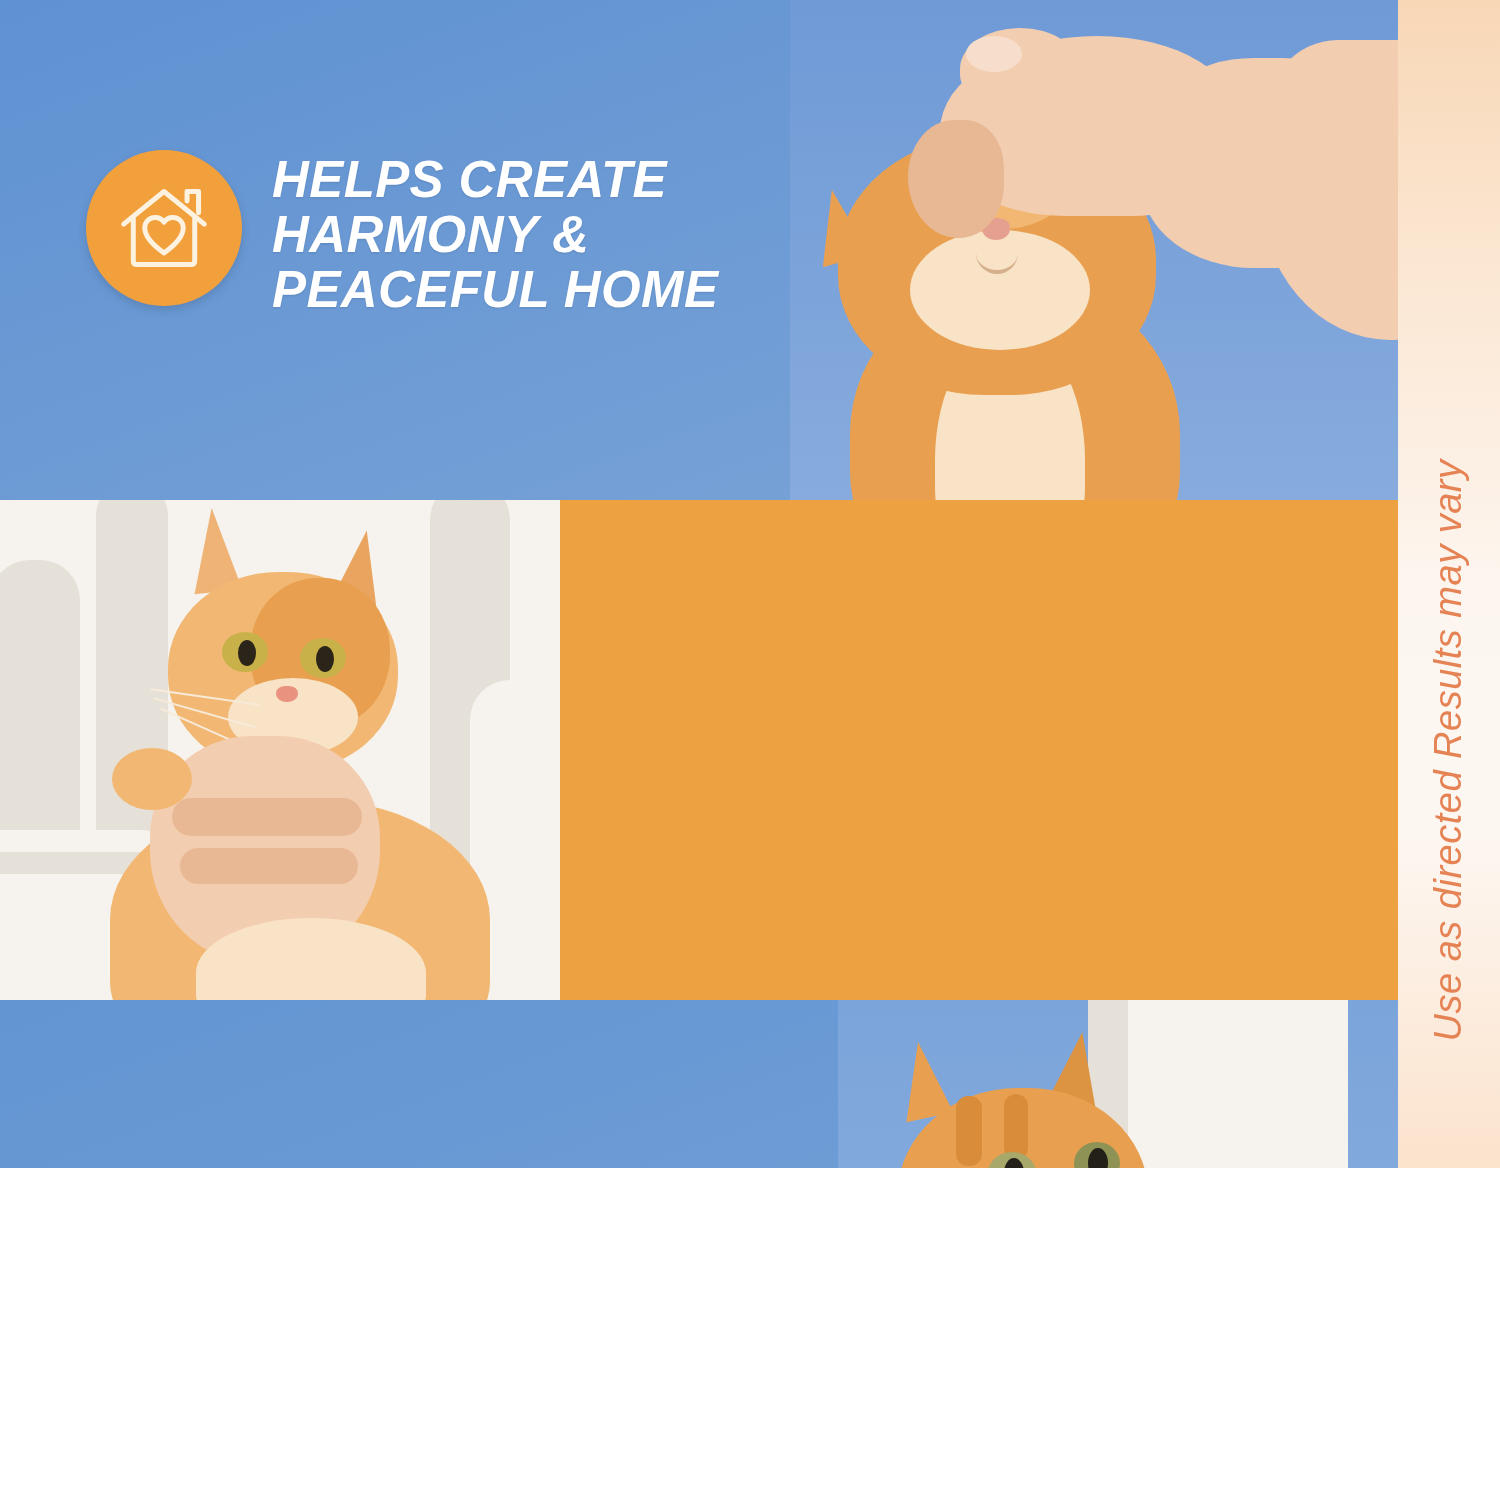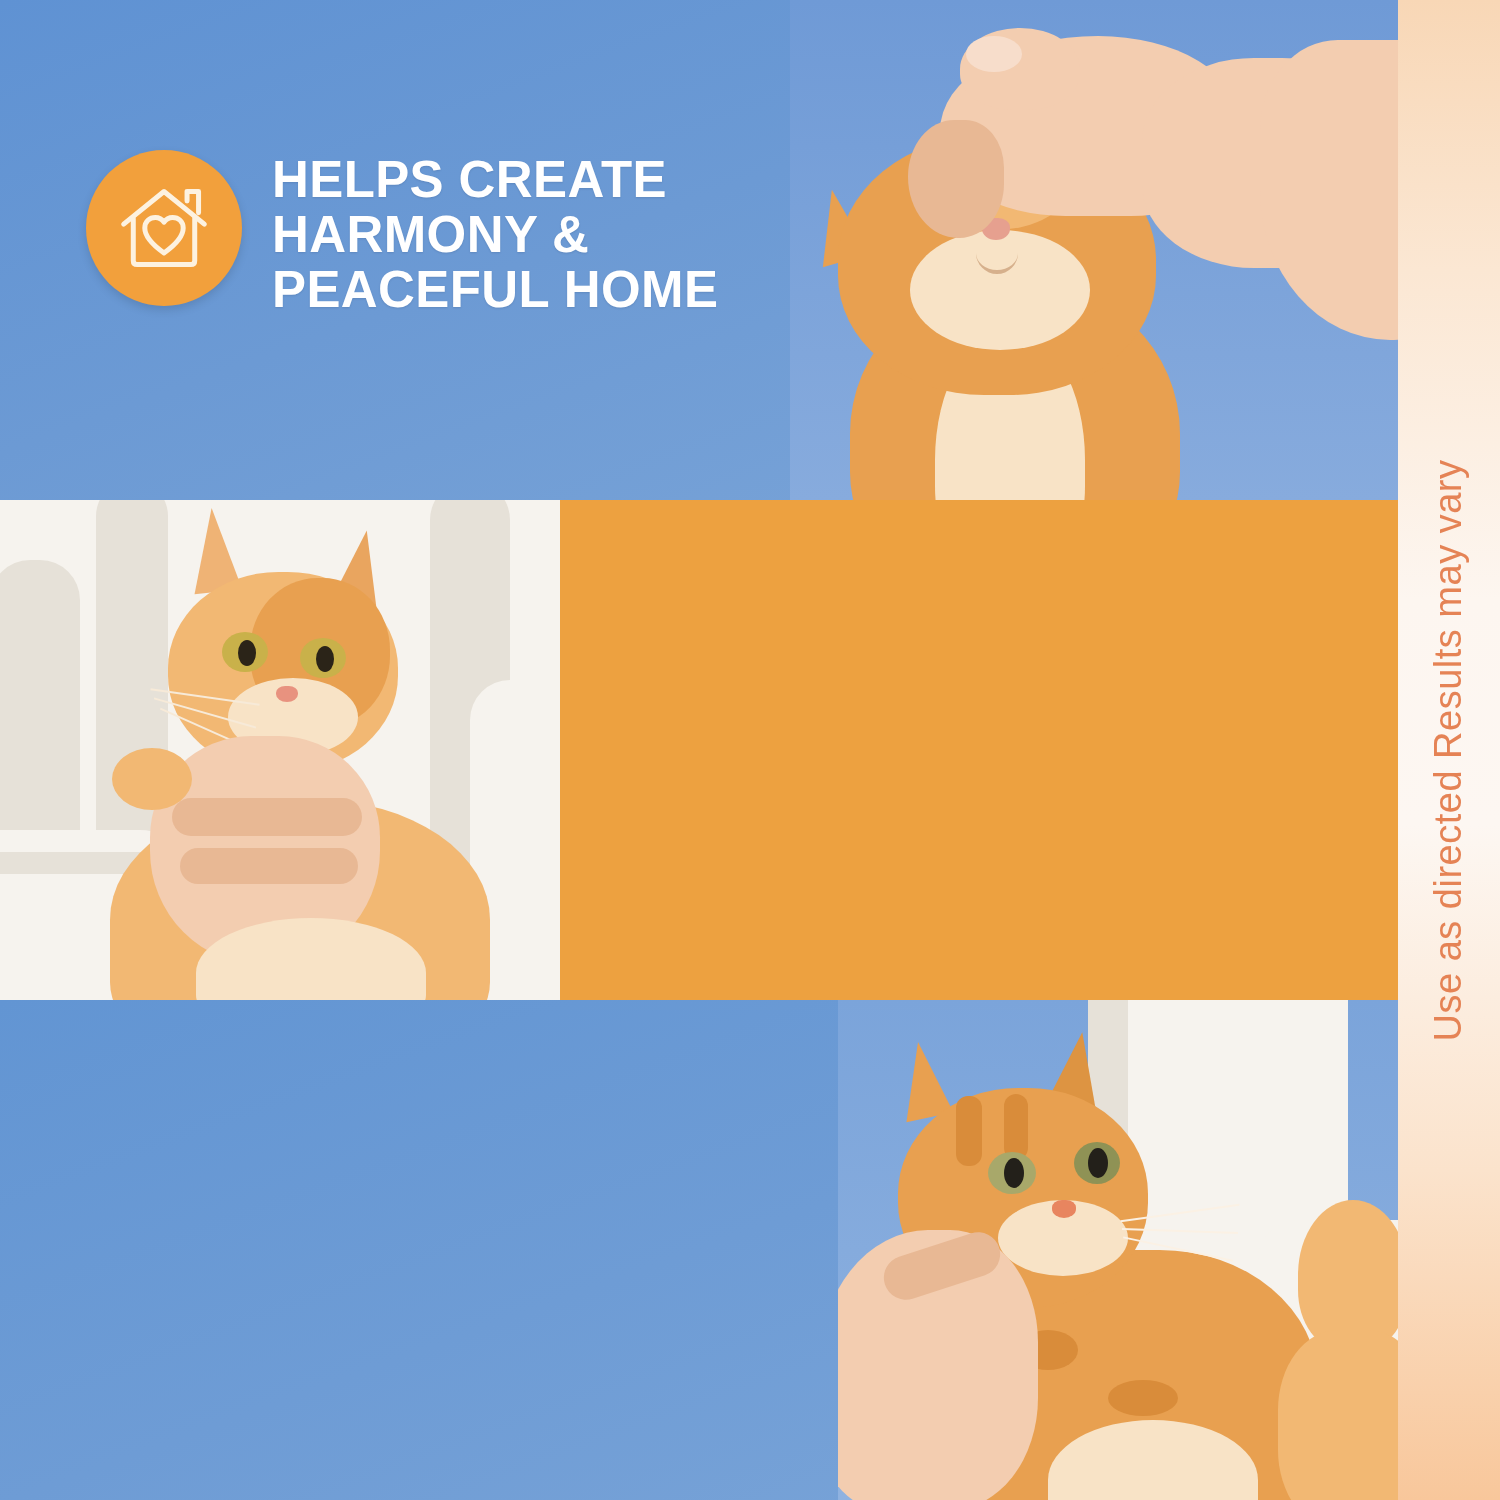--- a/index.html
+++ b/index.html
@@ -6,23 +6,24 @@
     margin: 0;
     padding: 0;
     background: #ffffff;
   }
   body {
     font-family: "Liberation Sans", sans-serif;
   }
   #canvas {
     position: relative;
     width: 1500px;
-    height: 1500px;
+    height: 1168px;
     overflow: hidden;
     background: #86efac;
+    font-style: italic;
   }
 
   
   .band {
     position: absolute;
     left: 0;
     width: 1398px;
     overflow: hidden;
   }
   #band-1 { top: 0px;    height: 500px; background: linear-gradient(160deg, #5f92d3 0%, #6c9ad4 45%, #7ba5d8 100%); }

